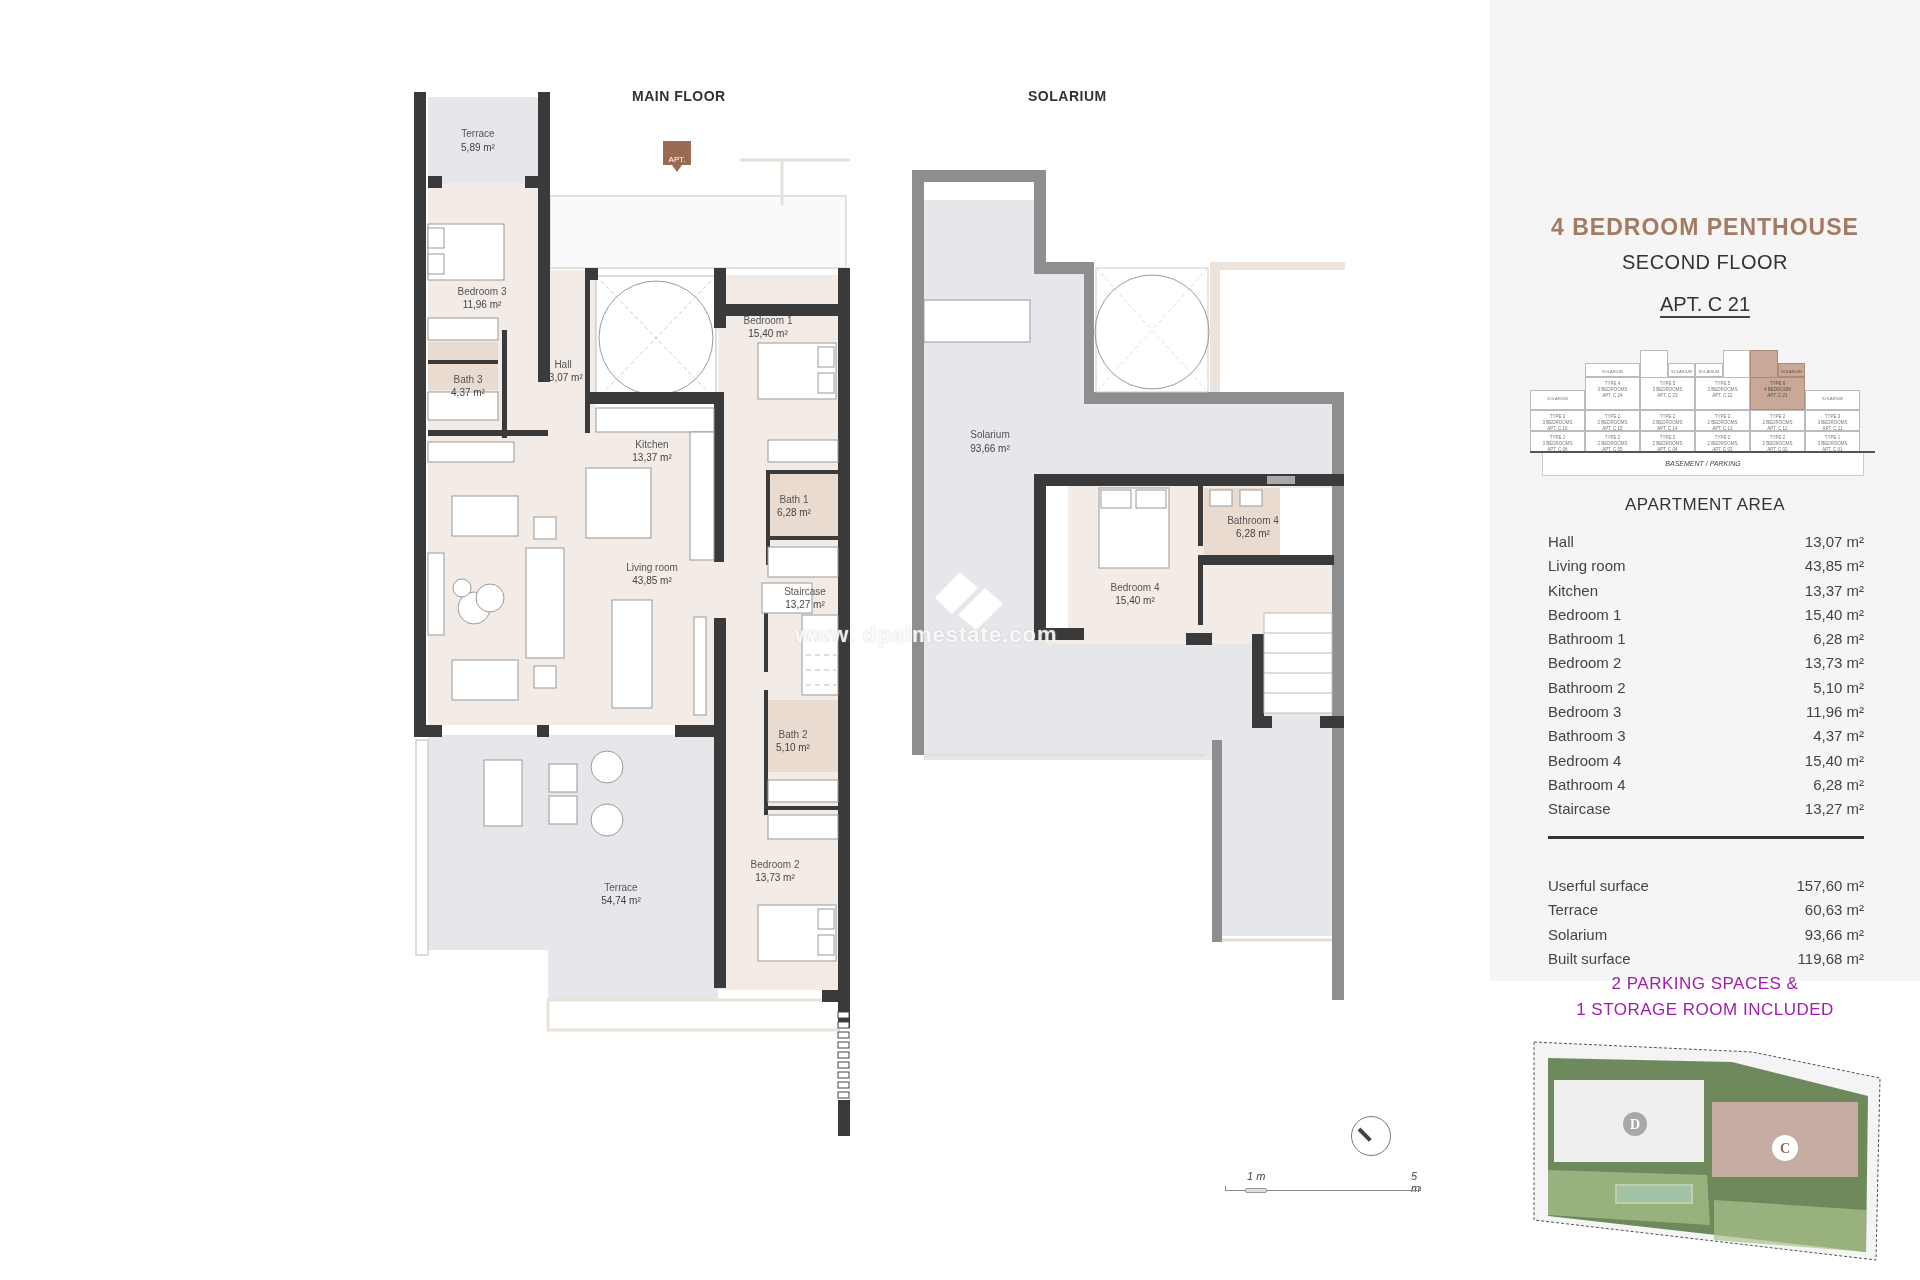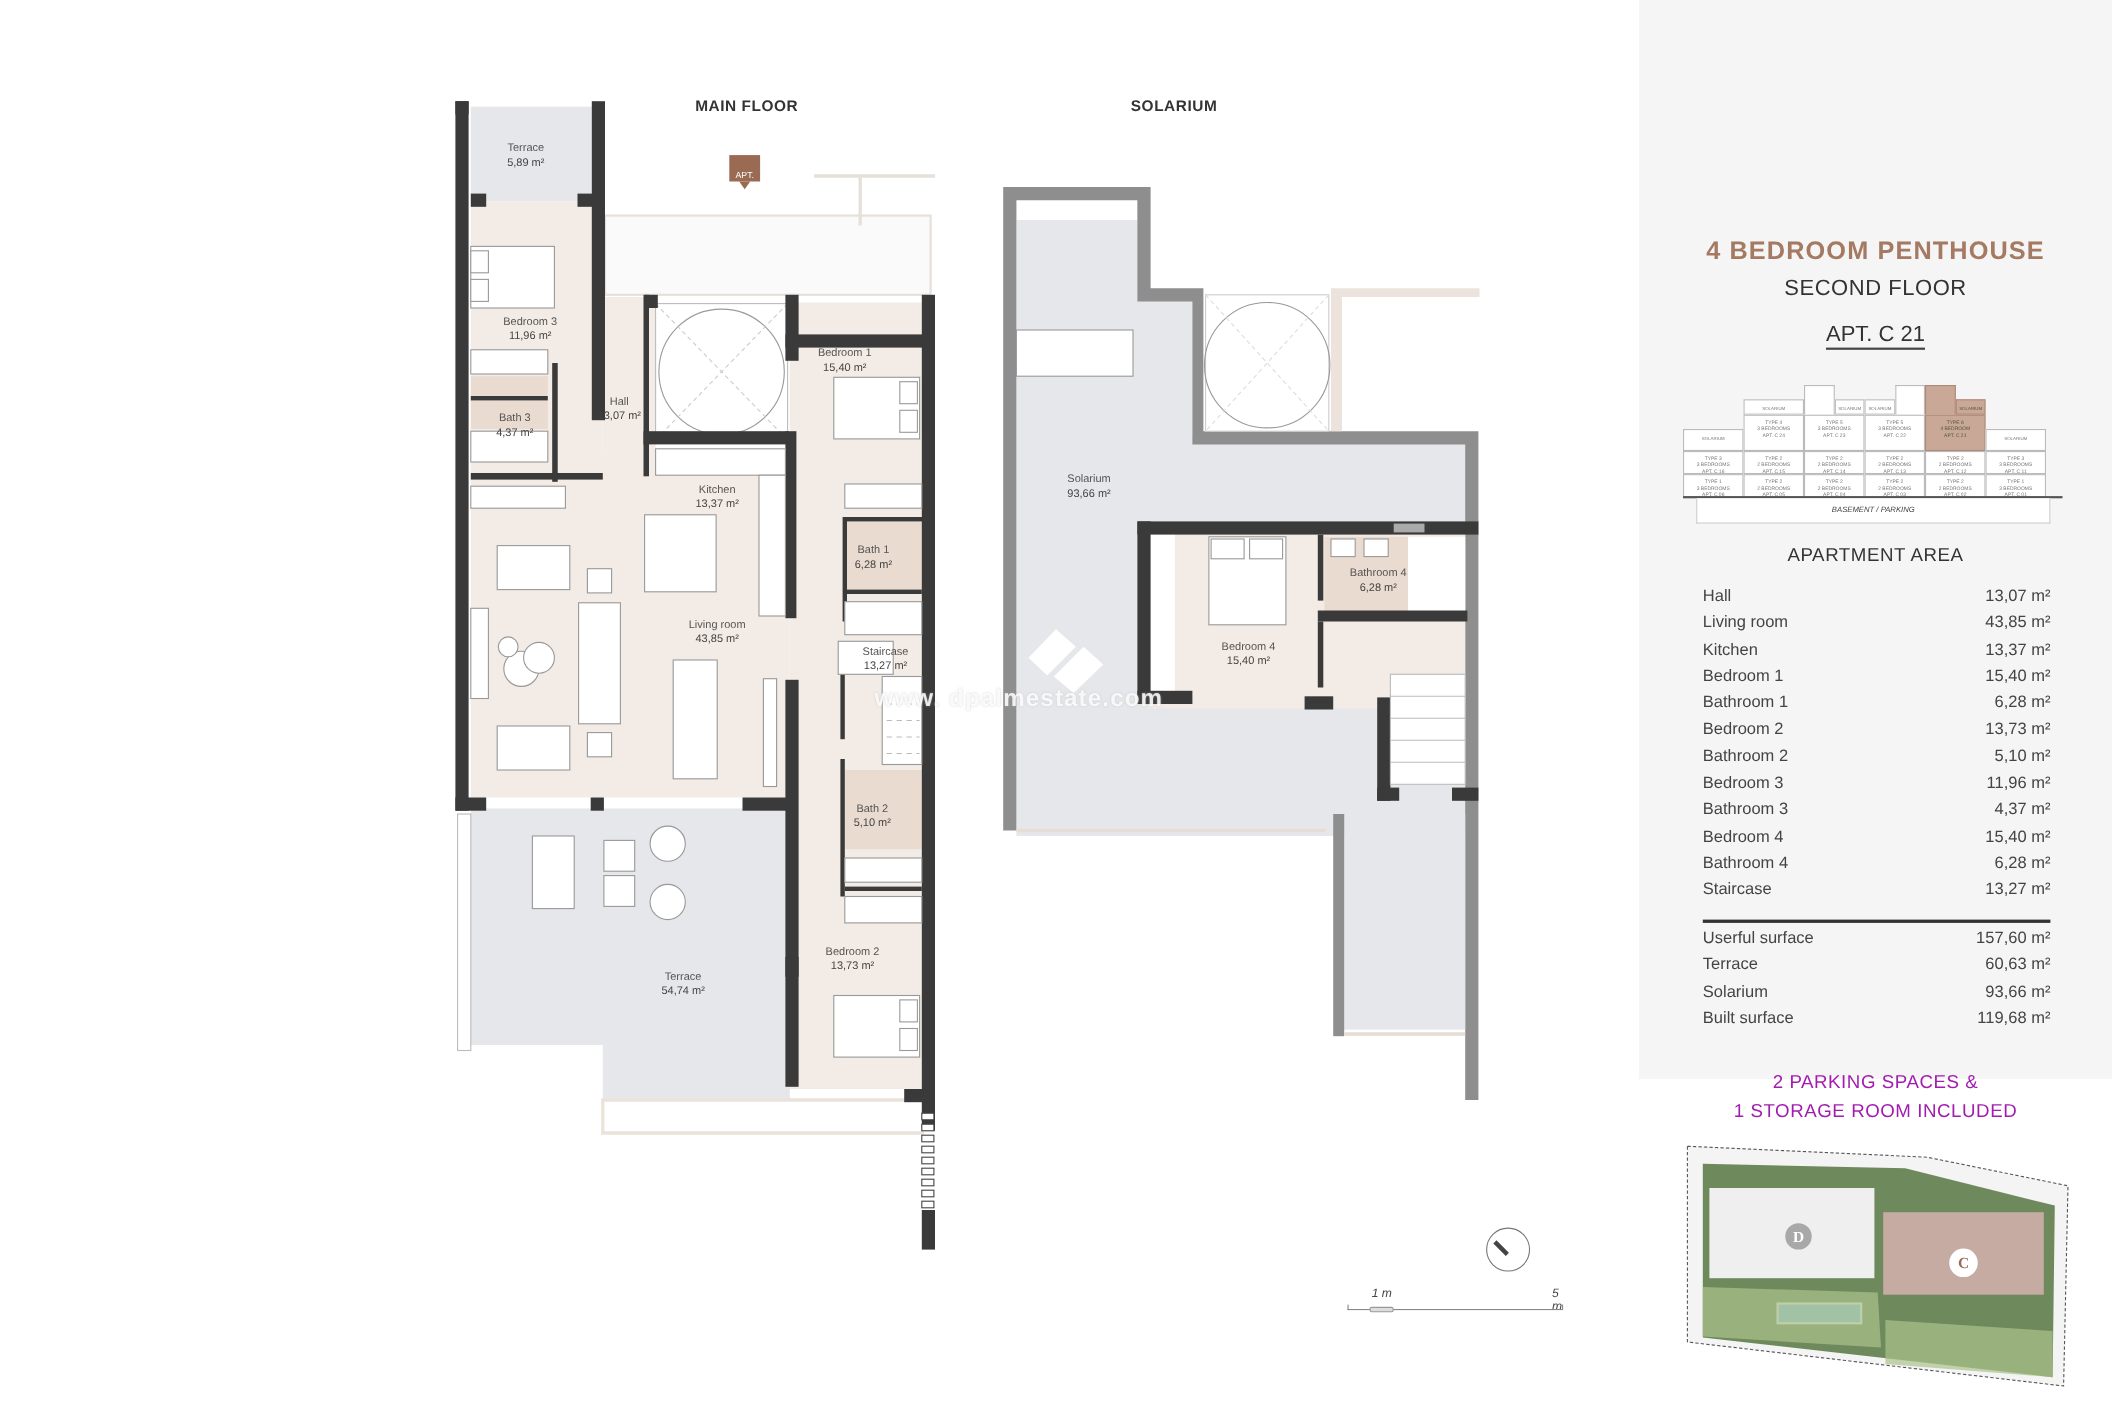--- a/index.html
+++ b/index.html
@@ -455,21 +455,21 @@
         <span class="v">6,28 m²</span>
       </div>
     <div class="area-row">
         <span>Staircase</span>
         <span class="v">13,27 m²</span>
       </div>
   </div>
 
   <div class="divider"></div>
 
-  <div class="area-list" style="top:844px;">
+  <div class="area-list" style="top:877px;">
     <div class="area-row">
         <span>Userful surface</span>
         <span class="v">157,60 m²</span>
       </div>
     <div class="area-row">
         <span>Terrace</span>
         <span class="v">60,63 m²</span>
       </div>
     <div class="area-row">
         <span>Solarium</span>

